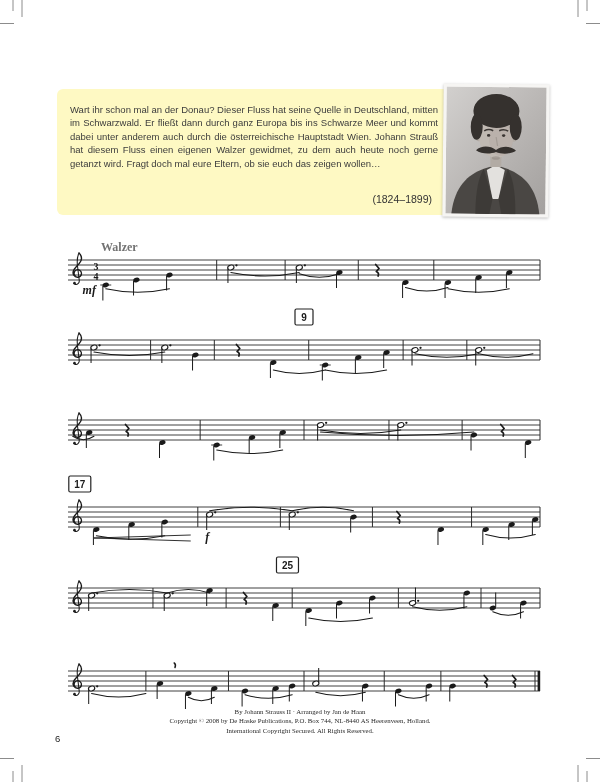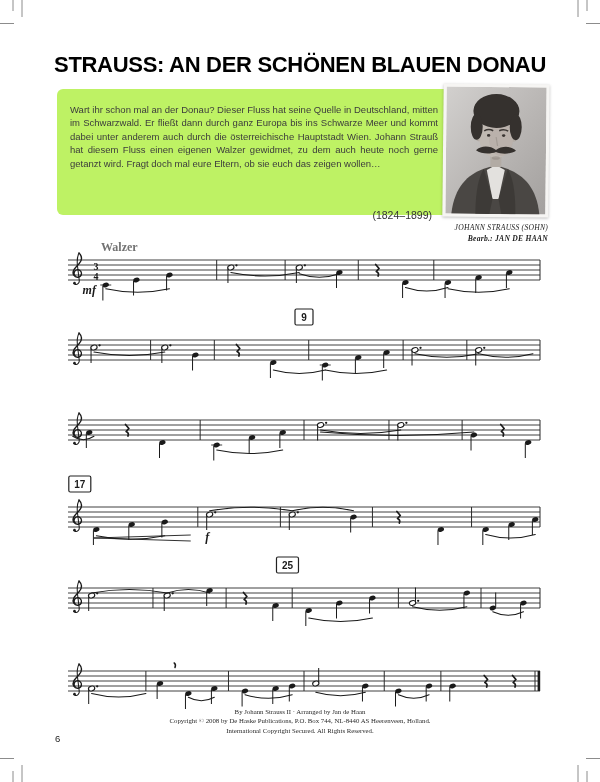--- a/index.html
+++ b/index.html
@@ -8,28 +8,28 @@
     font-family:"Liberation Sans",sans-serif;color:#1a1a1a;
   }
   .cropmarks{position:absolute;left:0;top:0;width:600px;height:782px;pointer-events:none;}
   .page-title{
     position:absolute;left:0;top:52px;width:600px;text-align:center;
     font-family:"Liberation Sans",sans-serif;font-weight:bold;font-size:22px;
     letter-spacing:-0.3px;color:#000;
   }
   .info-box{
     position:absolute;left:57px;top:89px;width:488px;height:126px;
-    background:#bef264;border-radius:6px;
+    background:#fef9c3;border-radius:6px;
   }
   .info-text{
     position:absolute;left:13px;top:14px;width:368px;
     font-size:9.5px;line-height:13.4px;color:#3c3c3c;text-align:justify;
   }
   .info-dates{
-    position:absolute;left:240px;top:120px;width:135px;text-align:right;
+    position:absolute;left:240px;top:104px;width:135px;text-align:right;
     font-size:10.5px;color:#333;
   }
   .portrait{
     position:absolute;left:443px;top:84px;width:100px;height:127px;
     background:#f6f5f3;padding:3px;box-shadow:0 1px 3px rgba(0,0,0,.25);
     transform:rotate(.6deg);
   }
   .portrait svg{display:block;width:100%;height:100%;}
   .credits{
     position:absolute;right:52px;top:223px;text-align:right;
@@ -66,21 +66,20 @@
         <line x1="586" y1="23.5" x2="600" y2="23.5"></line>
       <line x1="22" y1="765" x2="22" y2="782"></line>
         <line x1="13" y1="771" x2="13" y2="782"></line>
         <line x1="0" y1="758.5" x2="14" y2="758.5"></line>
       <line x1="578" y1="765" x2="578" y2="782"></line>
         <line x1="587" y1="771" x2="587" y2="782"></line>
         <line x1="586" y1="758.5" x2="600" y2="758.5"></line>
     </g>
   </svg>
 
-  <div class="page-title">STRAUSS: AN DER SCHÖNEN BLAUEN DONAU</div>
 
   <div class="info-box">
     <div class="info-text">Wart ihr schon mal an der Donau? Dieser Fluss hat seine Quelle in Deutschland, mitten im Schwarzwald. Er fließt dann durch ganz Europa bis ins Schwarze Meer und kommt dabei unter anderem auch durch die österreichische Hauptstadt Wien. Johann Strauß hat diesem Fluss einen eigenen Walzer gewidmet, zu dem auch heute noch gerne getanzt wird. Fragt doch mal eure Eltern, ob sie euch das zeigen wollen…</div>
     <div class="info-dates">(1824–1899)</div>
   </div>
 
   <div class="portrait">
     <svg viewBox="0 0 100 127">
       <defs>
         <linearGradient id="pgbg" x1="0" y1="0" x2="1" y2="1">
@@ -105,24 +104,20 @@
       <path d="M38,44 q4.5,-2.6 9,-0.3" stroke="#3c3734" stroke-width="1.6" fill="none"></path>
       <path d="M53,43.7 q4.5,-2.3 9,0.3" stroke="#3c3734" stroke-width="1.6" fill="none"></path>
       <ellipse cx="42.5" cy="48.5" rx="1.7" ry="1.3" fill="#3a3532"></ellipse>
       <ellipse cx="57.5" cy="48.5" rx="1.7" ry="1.3" fill="#3a3532"></ellipse>
       <path d="M50,50 L51.5,59" stroke="#a49c95" stroke-width="1.2" fill="none"></path>
       <path d="M50,63 C44,58.5 35,58.5 30,63.5 C35,67 44,67.5 50,65 C56,67.5 65,67 70,63.5 C65,58.5 56,58.5 50,63 Z" fill="#35312e"></path>
       <ellipse cx="50" cy="71" rx="4" ry="1.8" fill="#938b84" opacity="0.6"></ellipse>
     </svg>
   </div>
 
-  <div class="credits">
-    <div class="composer">JOHANN STRAUSS (SOHN)</div>
-    <div class="arranger">Bearb.: JAN DE HAAN</div>
-  </div>
 
   <div class="tempo">Walzer</div>
 
   <svg class="score-layer" id="score-svg" width="600" height="782" viewBox="0 0 600 782">
       <g>
         <line x1="68" y1="260" x2="540" y2="260" stroke="#2b2b2b" stroke-width="0.9"></line>
         <line x1="68" y1="265" x2="540" y2="265" stroke="#2b2b2b" stroke-width="0.9"></line>
         <line x1="68" y1="270" x2="540" y2="270" stroke="#2b2b2b" stroke-width="0.9"></line>
         <line x1="68" y1="275" x2="540" y2="275" stroke="#2b2b2b" stroke-width="0.9"></line>
         <line x1="68" y1="280" x2="540" y2="280" stroke="#2b2b2b" stroke-width="0.9"></line>

